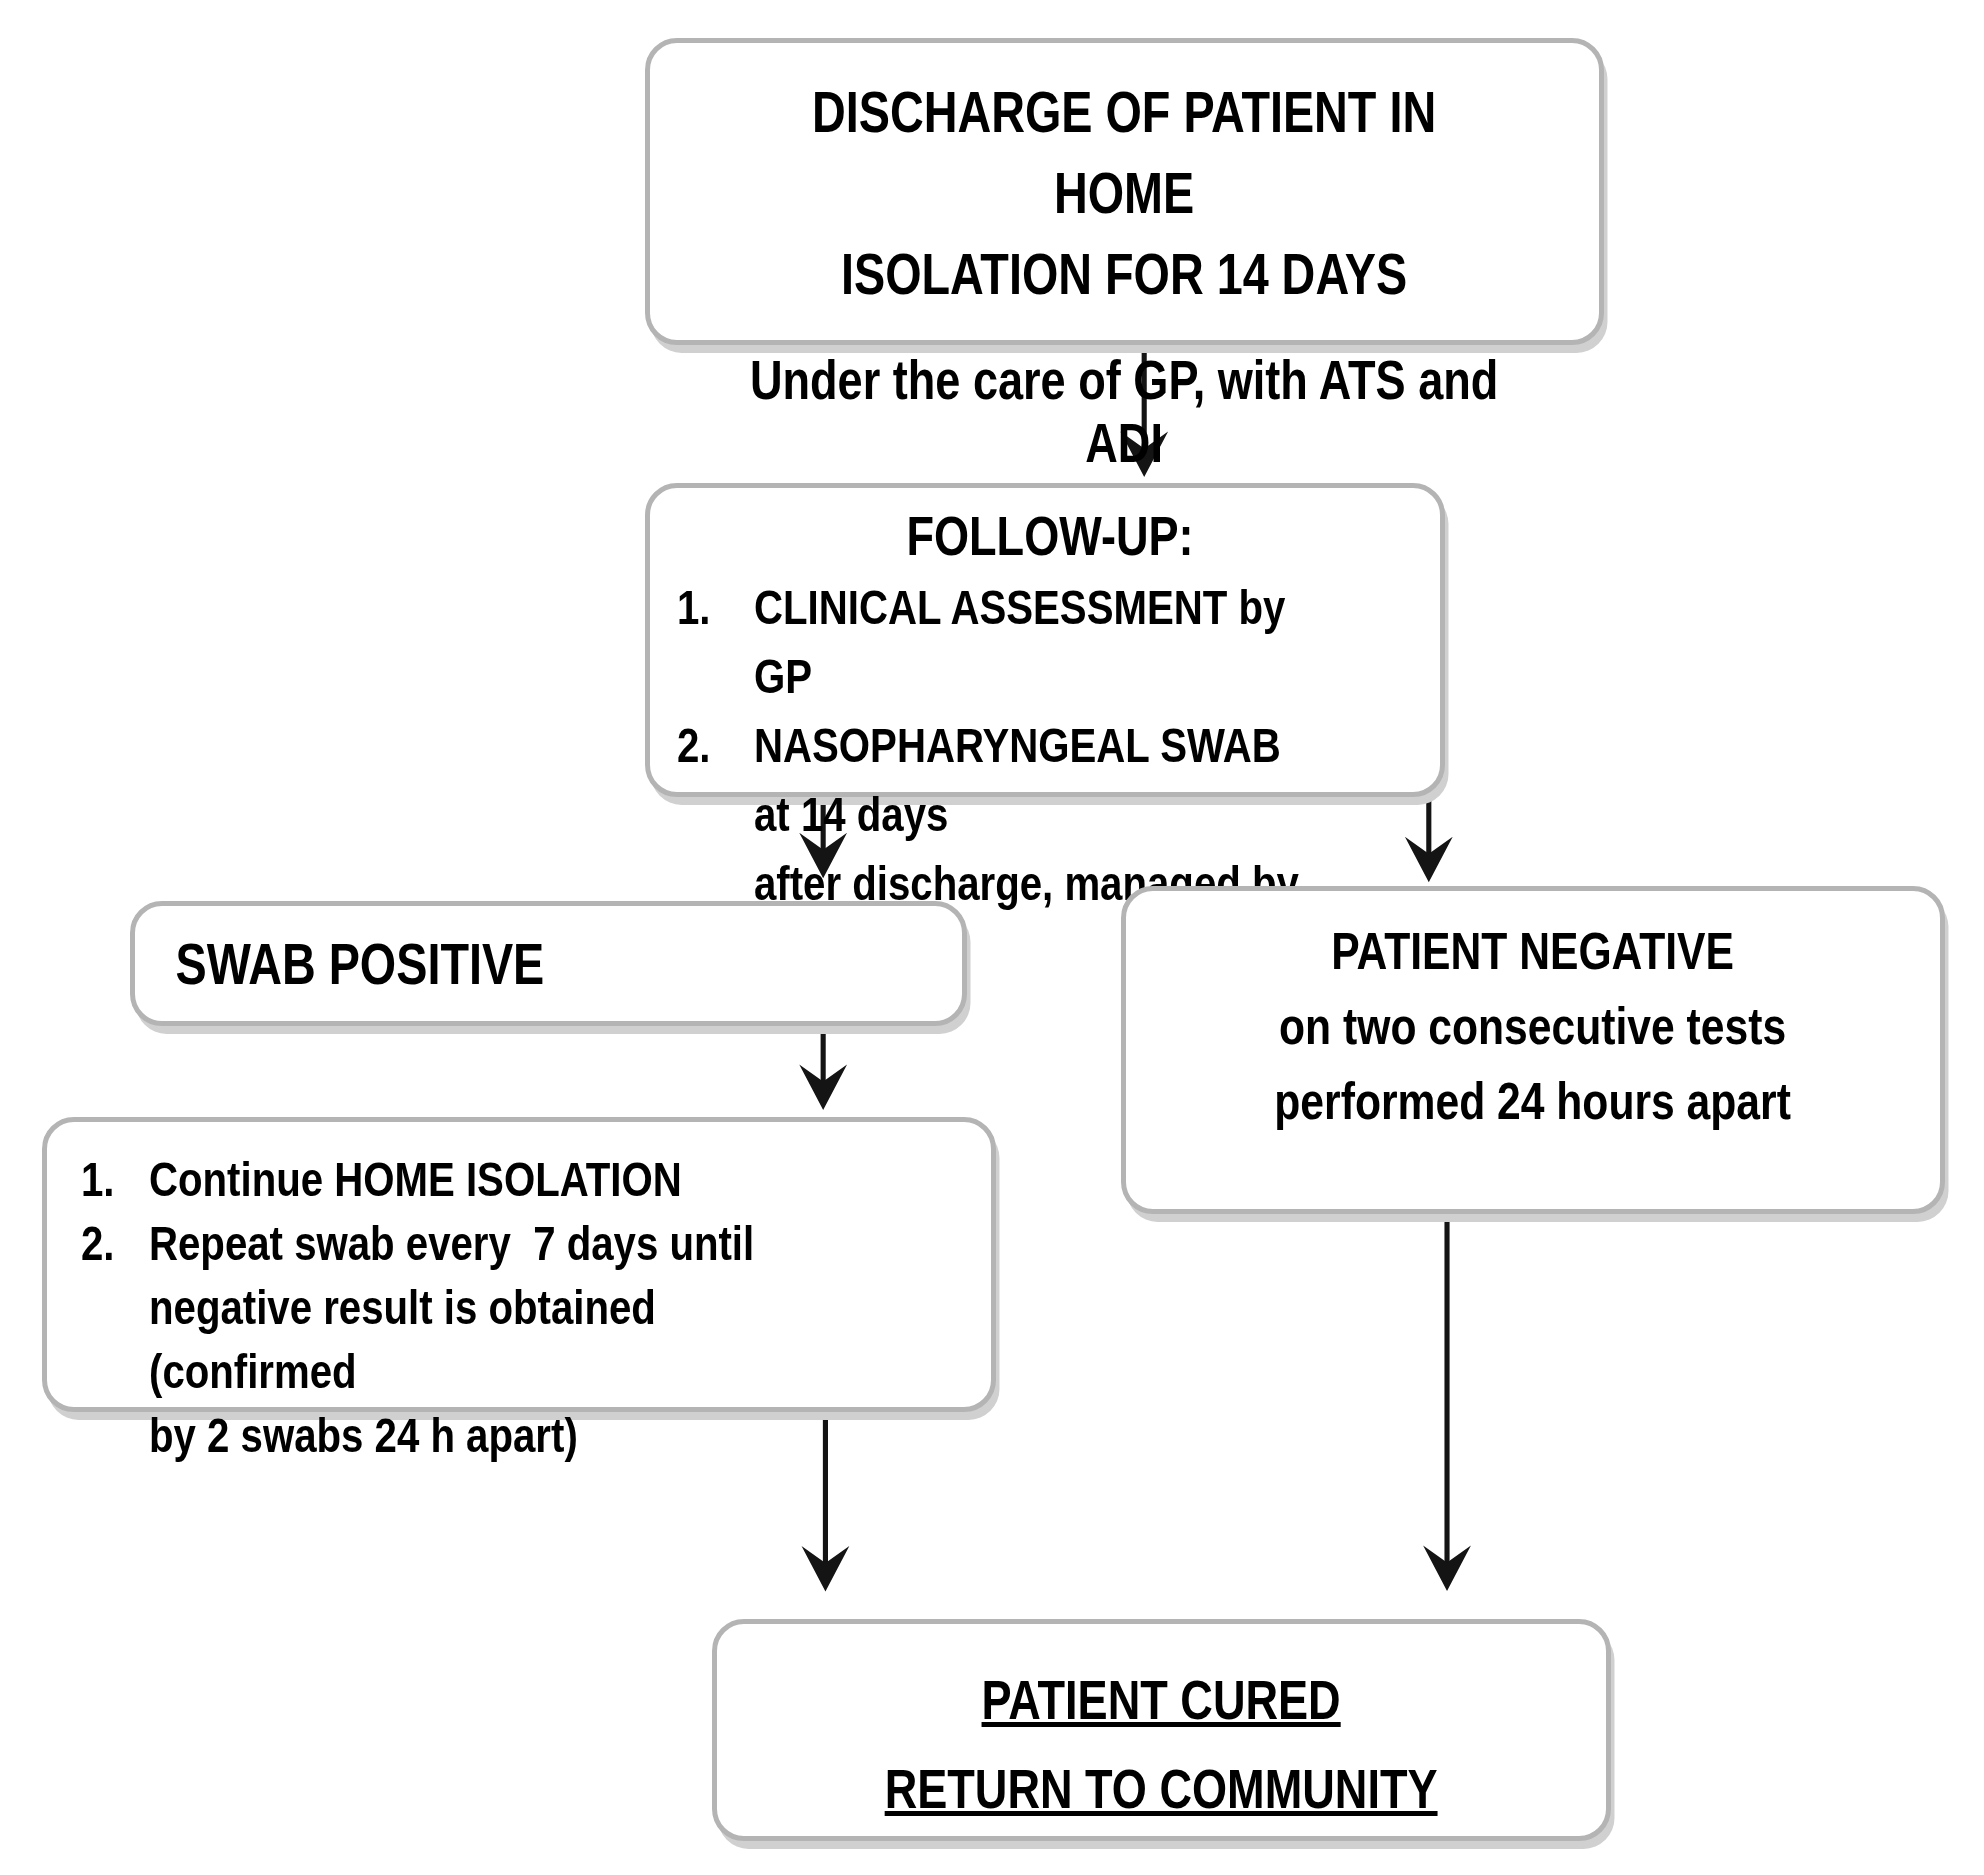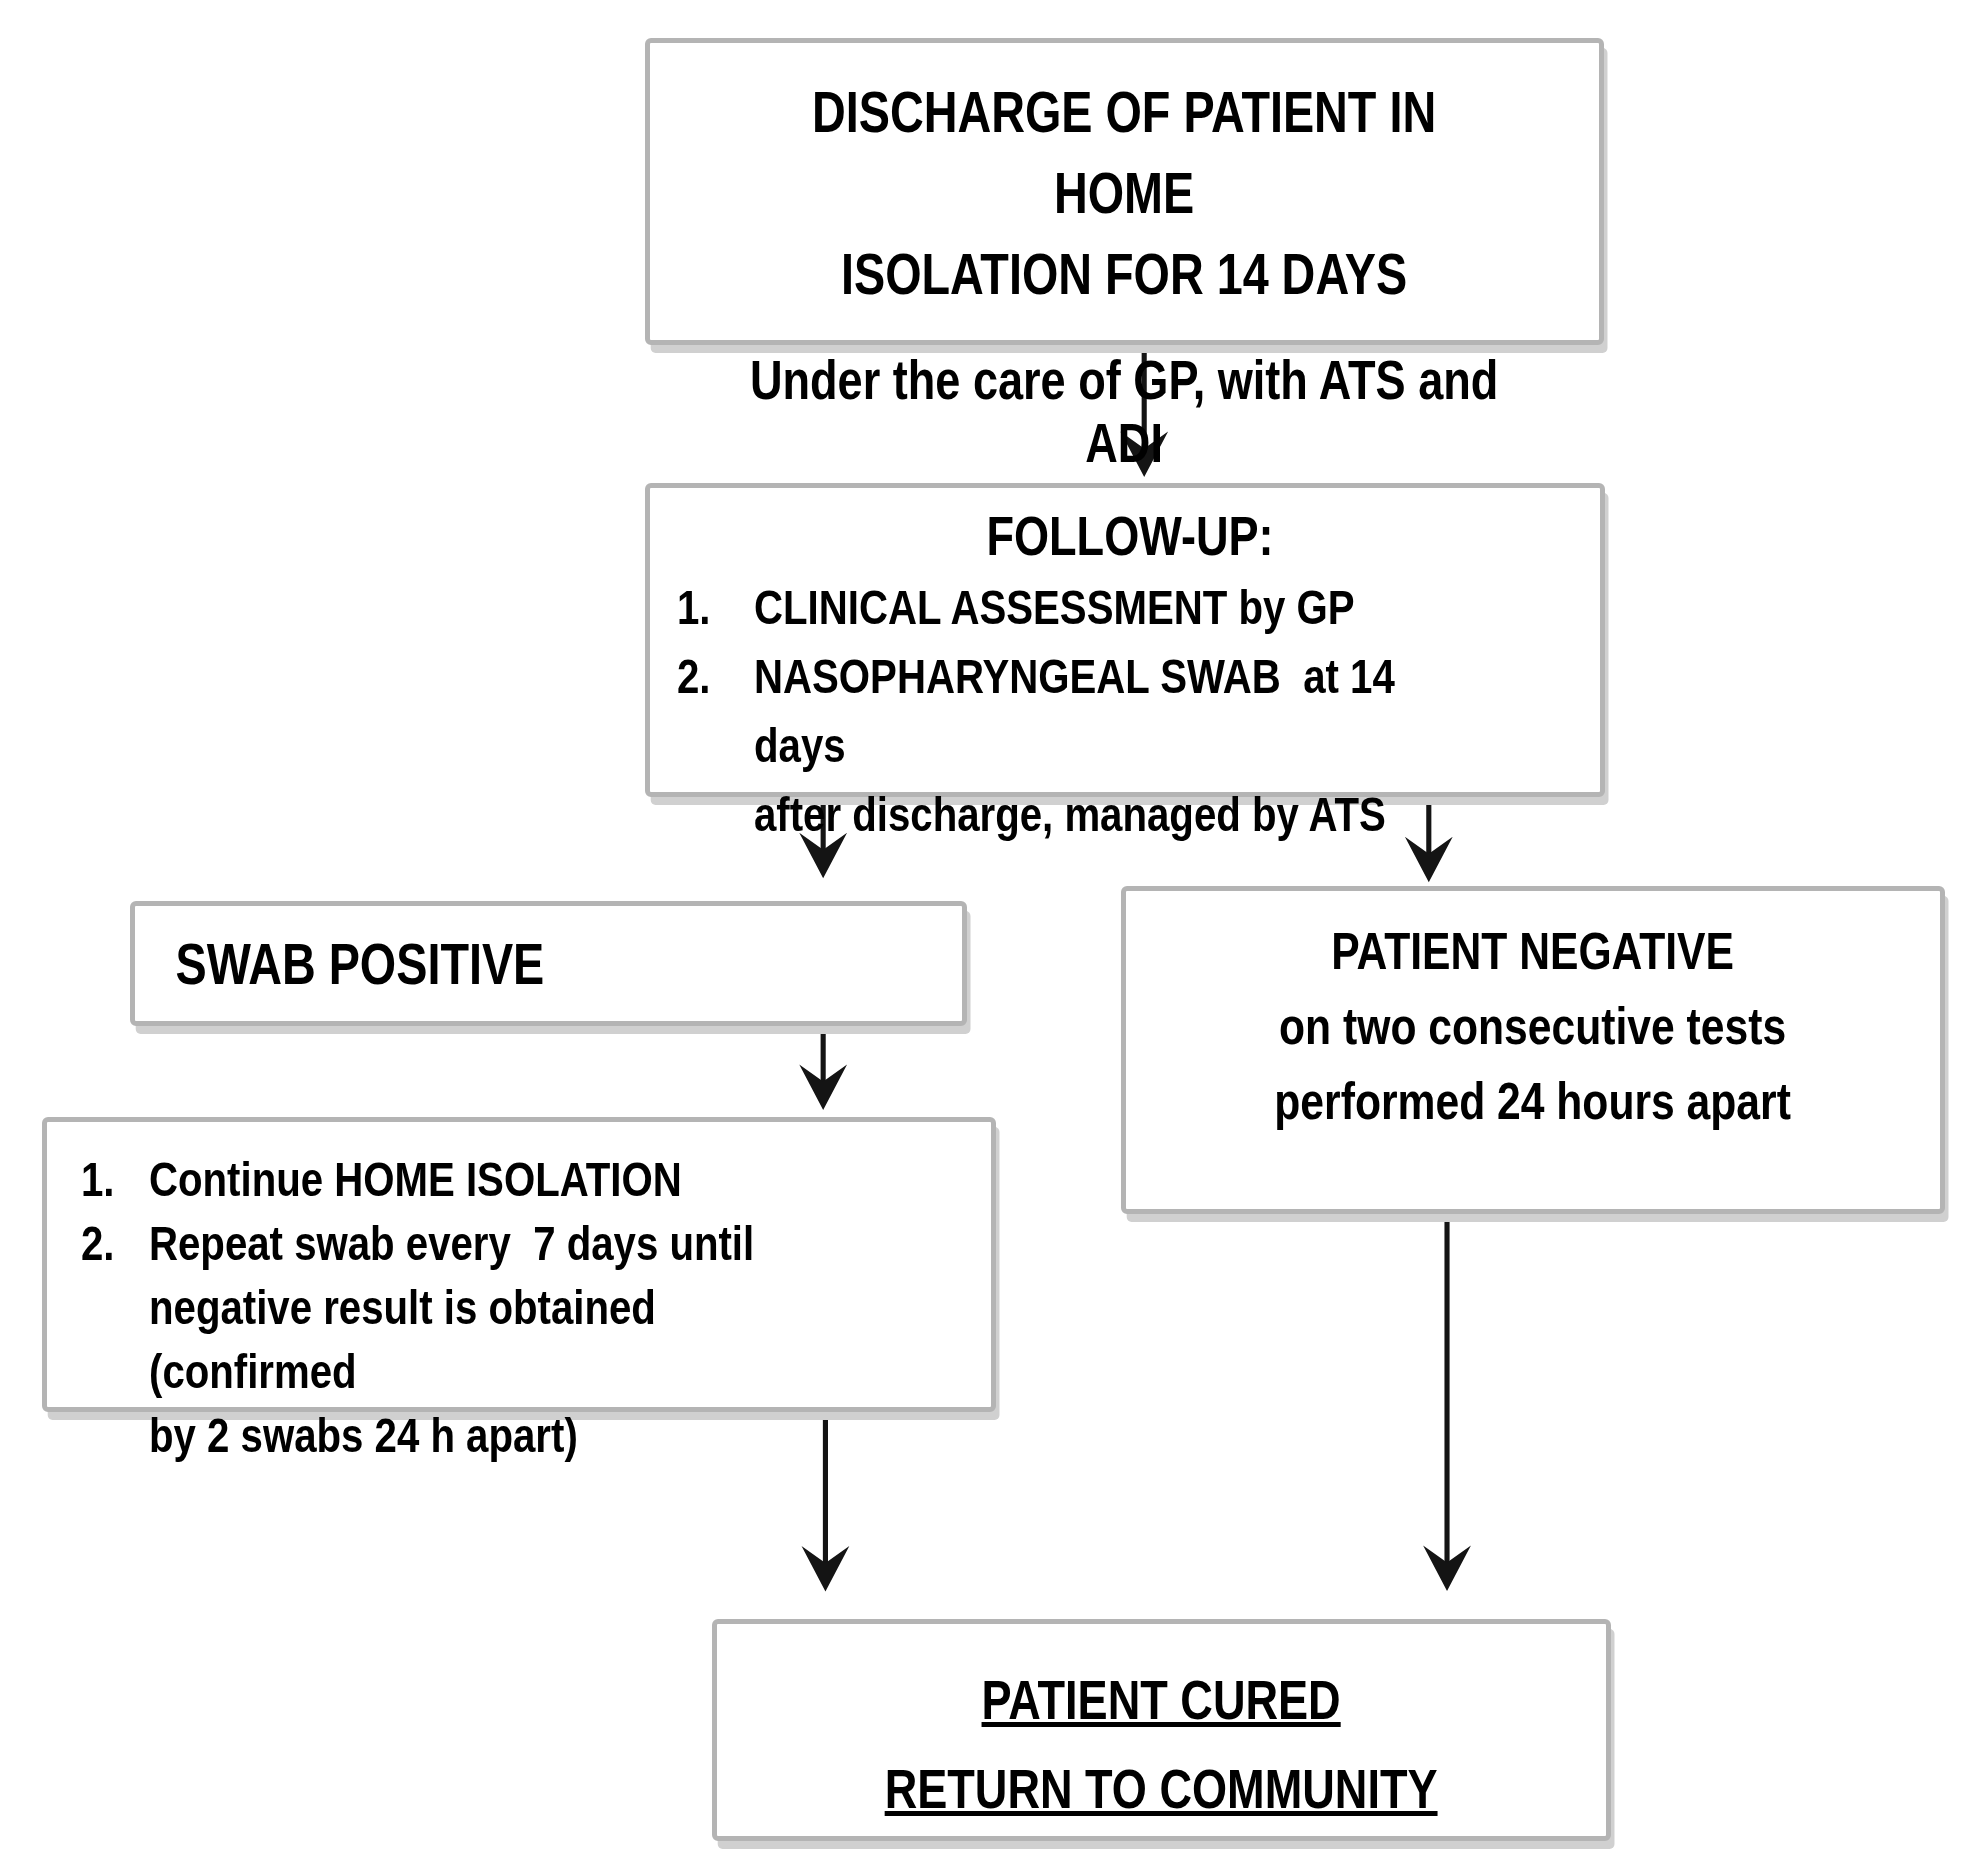--- a/index.html
+++ b/index.html
@@ -16,35 +16,35 @@
     position: absolute;
     left: 0; top: 0;
     width: 1985px; height: 1875px;
     pointer-events: none;
   }
   .box {
     position: absolute;
     box-sizing: border-box;
     background: #ffffff;
     border: 5.7px solid #b4b4b4;
-    border-radius: 6px;
+    border-radius: 32px;
     box-shadow: 4.6px 9px 0 -1.1px #d0d0d0;
     font-weight: 700;
   }
   .ln { white-space: pre-wrap; }
   .ctr { text-align: center; transform: scaleX(0.82); transform-origin: 50% 50%; }
   .lft { transform: scaleX(0.82); transform-origin: 0 50%; }
 
   
   #box-discharge { left: 645px; top: 38px; width: 959px; height: 307px; padding: 28.5px 11.4px 0 11.4px; }
   #box-discharge .title .ln { font-size: 57px; line-height: 81px; }
   #box-discharge .subtitle { font-size: 55px; line-height: 63px; margin-top: 34px; }
 
   
-  #box-followup { left: 645px; top: 483px; width: 960px; height: 314px; padding: 17px 17px 0 27px; }
+  #box-followup { left: 645px; top: 483px; width: 800px; height: 314px; padding: 17px 17px 0 27px; }
   #box-followup .heading { font-size: 55px; line-height: 63px; }
   .numlist { margin-top: 4.6px; }
   .li { display: flex; align-items: flex-start; }
   .num { flex: 0 0 auto; font-weight: 700; }
   #box-followup .li { font-size: 49px; line-height: 69px; }
   #box-followup .num { width: 77px; transform: scaleX(0.82); transform-origin: 0 50%; }
 
   
   #box-swab { left: 130px; top: 901px; width: 837px; height: 125px;
               display: flex; align-items: center; }

